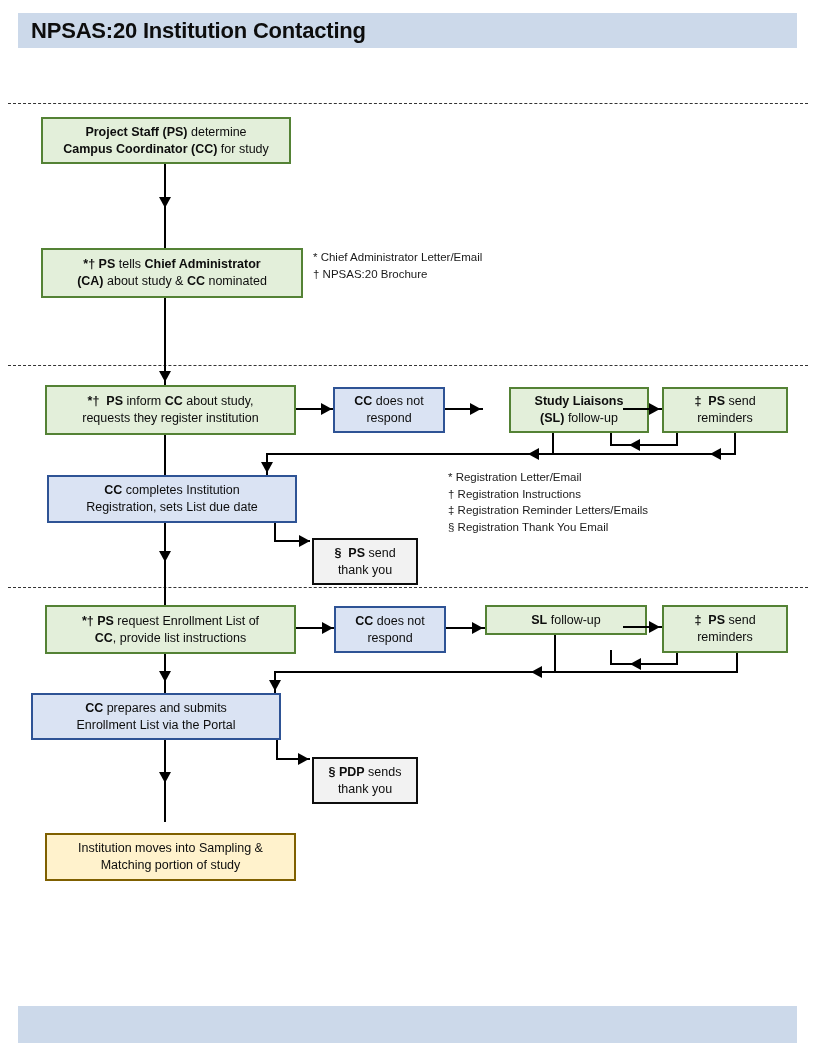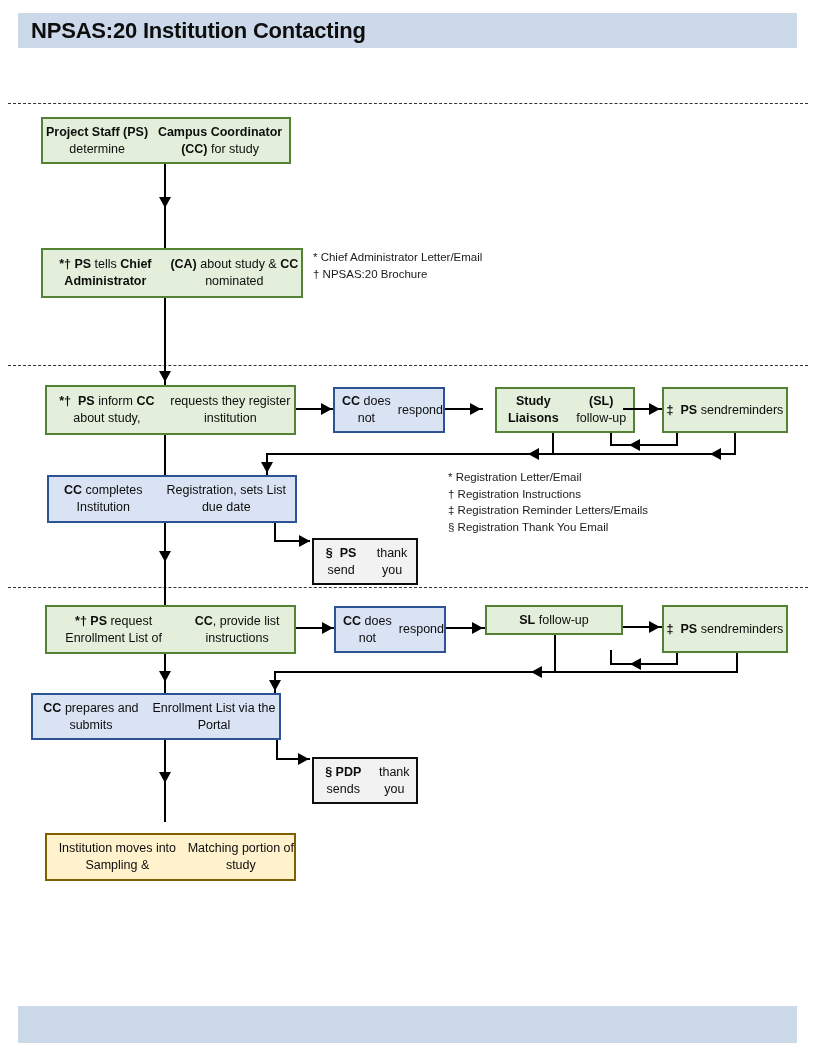--- a/index.html
+++ b/index.html
@@ -4,21 +4,21 @@
 <style>
   html,body{margin:0;padding:0;background:#fff;}
   .page{position:relative;width:816px;height:1056px;background:#ffffff;overflow:hidden;
         font-family:"Liberation Sans",sans-serif;color:#111;}
   .banner{position:absolute;left:18px;top:13px;width:779px;height:35px;
           background:var(--banner-bg,#ccd9ea);display:flex;align-items:center;}
   .banner span{font-weight:bold;font-size:22px;color:#0d0d0d;padding-left:13px;letter-spacing:-0.2px;}
   .footerbar{position:absolute;left:18px;top:1006px;width:779px;height:37px;background:var(--banner-bg,#ccd9ea);}
   .dash{position:absolute;left:8px;width:800px;height:0;border-top:1.5px dashed #333;}
   .box{position:absolute;box-sizing:border-box;border-style:solid;border-width:2.5px;
-       display:flex;flex-direction:row;justify-content:center;align-items:center;
+       display:flex;flex-direction:column;justify-content:center;align-items:center;
        text-align:center;font-size:12.5px;line-height:17px;color:#0d0d0d;}
   .box .seg-b{font-weight:bold;}
   .green{background:var(--green-fill,#e3efda);border-color:var(--green-border,#548235);}
   .blue{background:var(--blue-fill,#dae3f3);border-color:var(--blue-border,#2e5395);}
   .grey{background:var(--gray-fill,#f2f2f2);border-color:var(--gray-border,#0d0d0d);margin-top:20px;}
   .tan{background:var(--tan-fill,#fff2cc);border-color:var(--tan-border,#7f6000);margin-top:11px;}
   .notes{position:absolute;font-size:11.5px;line-height:17px;color:#1a1a1a;}
   .notes2{line-height:16.5px;}
   .ln{position:absolute;background:var(--line,#000);}
   .ln.h{height:2px;}
@@ -71,21 +71,21 @@
   <div class="ah right" style="left:321px;top:403px"></div>
 
   <div class="box blue" style="left:333px;top:387px;width:112px;height:46px">
       <div><span class="seg-b">CC</span><span> does not</span></div>
       <div><span>respond</span></div>
     </div>
 
   <div class="ln h" style="left:445px;top:408px;width:38px"></div>
   <div class="ah right" style="left:470px;top:403px"></div>
 
-  <div class="box green" style="left:495px;top:387px;width:140px;height:46px">
+  <div class="box green" style="left:509px;top:387px;width:140px;height:46px">
       <div><span class="seg-b">Study Liaisons</span></div>
       <div><span class="seg-b">(SL)</span><span> follow-up</span></div>
     </div>
 
   <div class="ln h" style="left:623px;top:408px;width:39px"></div>
   <div class="ah right" style="left:649px;top:403px"></div>
 
   <div class="box green" style="left:662px;top:387px;width:126px;height:46px">
       <div><span class="seg-b">‡</span><span>&nbsp; </span><span class="seg-b">PS</span><span> send</span></div>
       <div><span>reminders</span></div>
@@ -139,21 +139,21 @@
   <div class="ah right" style="left:322px;top:622px"></div>
 
   <div class="box blue" style="left:334px;top:606px;width:112px;height:47px">
       <div><span class="seg-b">CC</span><span> does not</span></div>
       <div><span>respond</span></div>
     </div>
 
   <div class="ln h" style="left:446px;top:627px;width:39px"></div>
   <div class="ah right" style="left:472px;top:622px"></div>
 
-  <div class="box green" style="left:485px;top:605px;width:138px;height:30px">
+  <div class="box green" style="left:485px;top:605px;width:162px;height:30px">
       <div><span class="seg-b">SL</span><span> follow-up</span></div>
     </div>
 
   <div class="ln h" style="left:623px;top:626px;width:39px"></div>
   <div class="ah right" style="left:649px;top:621px"></div>
 
   <div class="box green" style="left:662px;top:605px;width:126px;height:48px">
       <div><span class="seg-b">‡</span><span>&nbsp; </span><span class="seg-b">PS</span><span> send</span></div>
       <div><span>reminders</span></div>
     </div>

